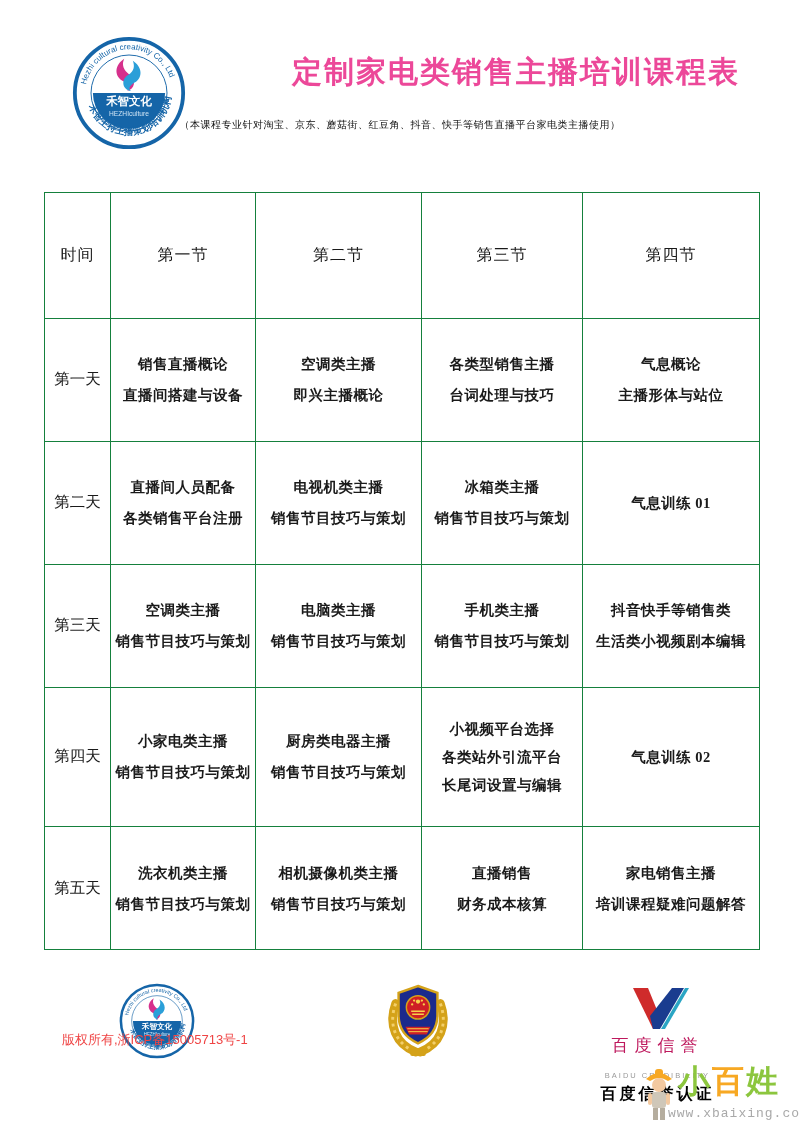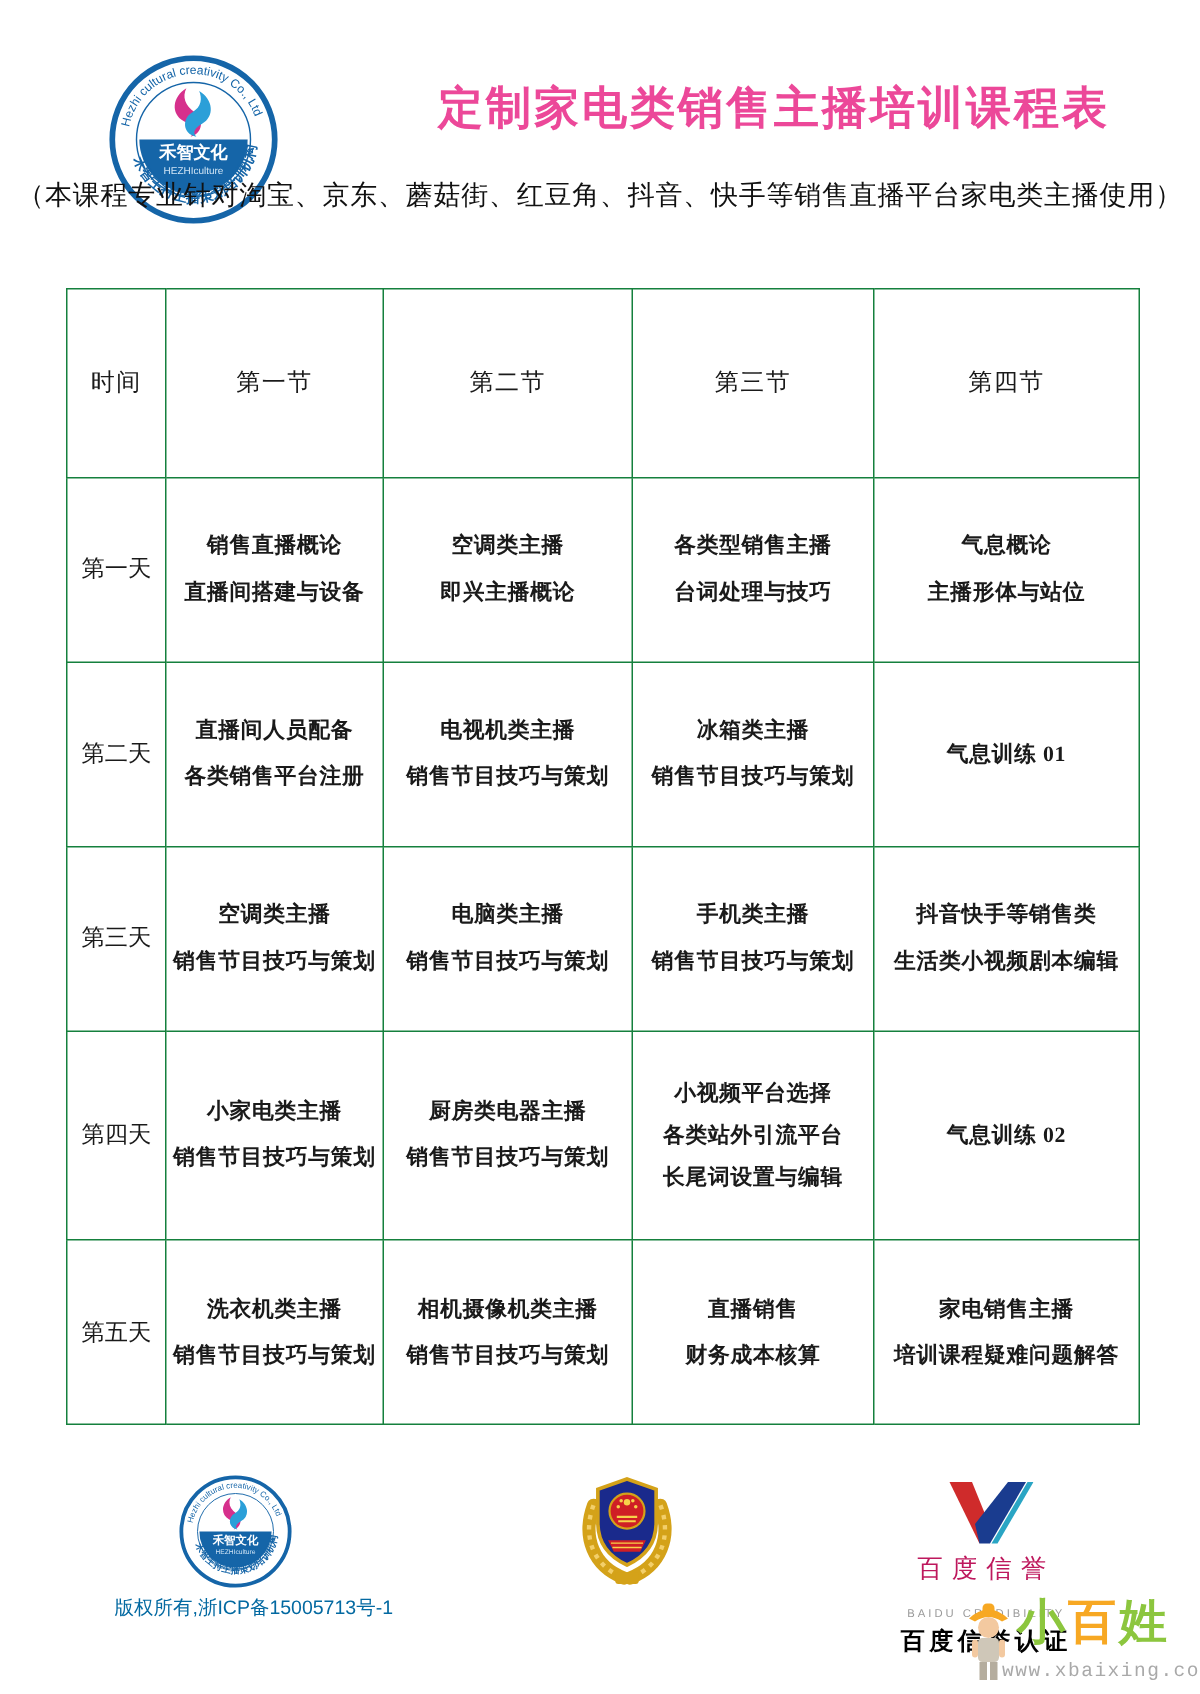--- a/index.html
+++ b/index.html
@@ -11,39 +11,39 @@
   
   .logo-top{position:absolute;left:72px;top:36px;width:114px;height:114px;}
   .logo-foot{position:absolute;left:119px;top:983px;width:76px;height:76px;}
   .title{
     position:absolute;left:190px;right:60px;top:52px;text-align:right;
     font-family:"Liberation Sans","DejaVu Sans",sans-serif;
     font-weight:bold;font-size:30px;letter-spacing:2px;color:#ec4899;
   }
   .subtitle{
     position:absolute;left:0;right:0;top:118px;text-align:center;
-    font-size:18px;color:#111;letter-spacing:0.5px;
+    font-size:10px;color:#111;letter-spacing:0.5px;
   }
   
   table.course{
     position:absolute;left:44px;top:192px;width:715px;height:758px;
     border-collapse:collapse;table-layout:fixed;
   }
   table.course td,table.course th{
     border:1px solid #15803d;vertical-align:middle;text-align:center;
     padding:4px 2px;font-weight:normal;
   }
   table.course th{font-size:16px;letter-spacing:1px;}
   td.day{font-size:15.5px;}
   td.cell .ln{font-size:14.5px;line-height:20px;margin:11px 0;letter-spacing:0.5px;font-weight:bold;}
   
   .icp{
-    position:absolute;left:62px;top:1063px;width:200px;text-align:right;
+    position:absolute;left:62px;top:1031px;width:200px;text-align:left;
     font-family:"Liberation Sans","DejaVu Sans",sans-serif;
-    font-size:13px;color:#0369a1;
+    font-size:13px;color:#ef4444;
   }
   .badge{position:absolute;left:384px;top:982px;width:68px;height:76px;}
   .police{
     position:absolute;left:300px;top:1062px;width:240px;text-align:center;
     font-family:"Liberation Sans","DejaVu Sans",sans-serif;
     font-weight:bold;font-size:15px;color:#101010;
   }
   .baidu{position:absolute;left:585px;top:982px;width:145px;text-align:center;}
   .baidu svg{display:block;margin:0 auto;}
   .baidu-cn{font-family:"Liberation Sans","DejaVu Sans",sans-serif;font-size:17px;color:#be185d;letter-spacing:6px;margin-top:2px;}

